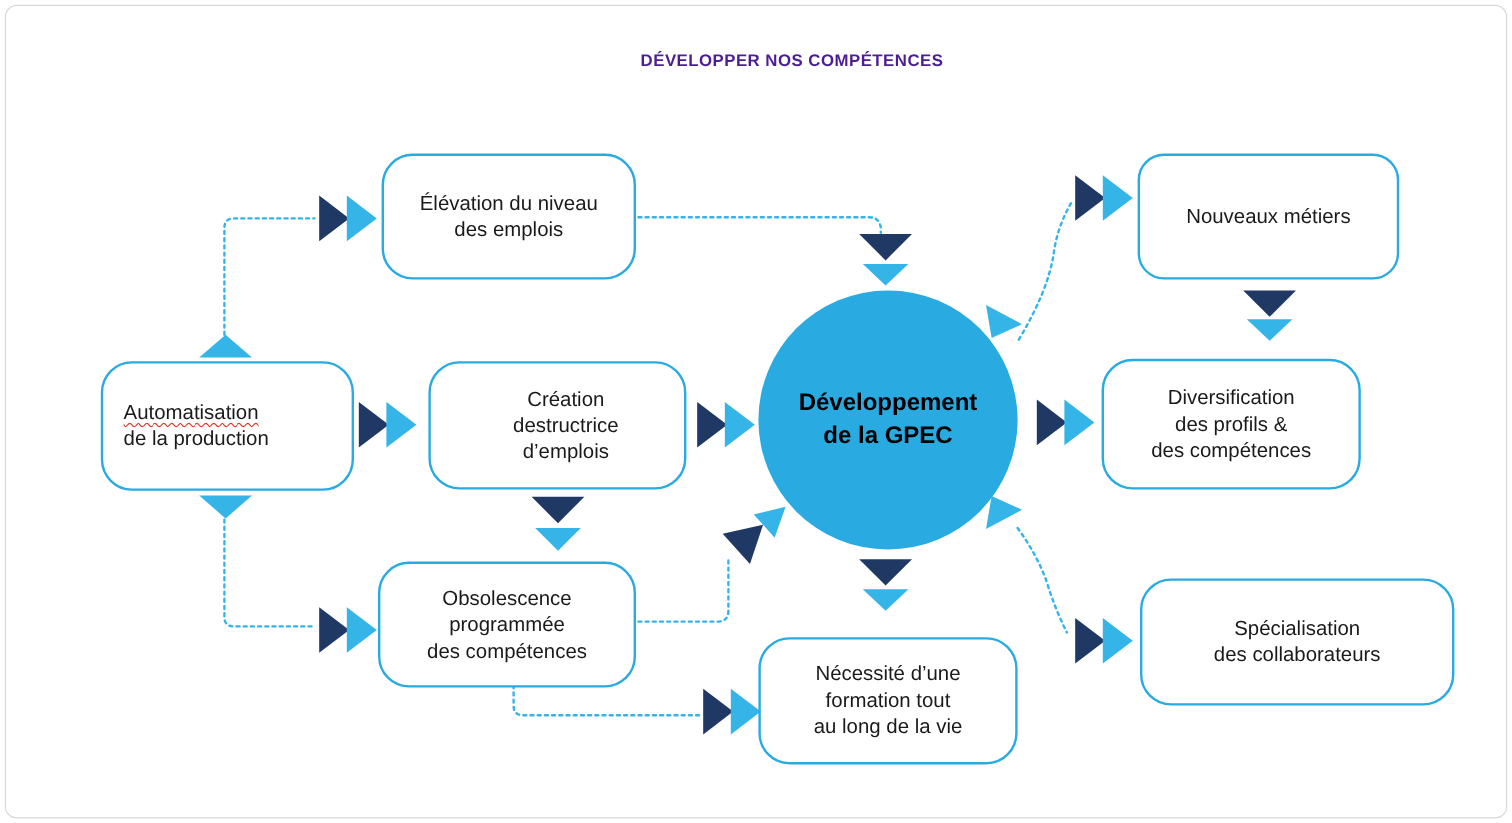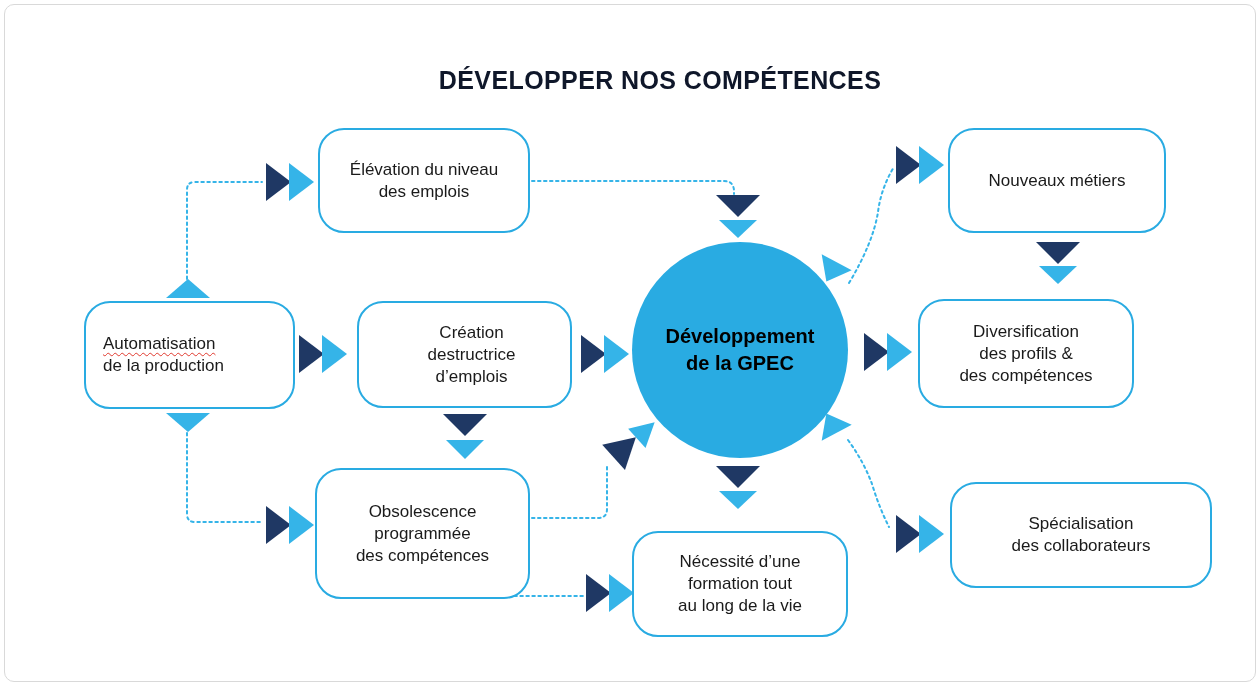--- a/index.html
+++ b/index.html
@@ -6,21 +6,21 @@
   .canvas {
     position:relative; width:1260px; height:686px; background:#ffffff;
     font-family:"Liberation Sans", sans-serif; overflow:hidden;
   }
   .frame {
     position:absolute; inset:4px; border:1px solid #d9d9d9; border-radius:10px;
     pointer-events:none;
   }
   .title {
     position:absolute; top:42px; left:60px; width:1200px; text-align:center;
-    color:#0f172a; font-weight:bold; font-size:25px; letter-spacing:0.4px;margin-top:24px;
+    color:#4c1d95; font-weight:bold; font-size:14px; letter-spacing:0.4px;
   }
   .layer { position:absolute; left:0; top:0; width:1260px; height:686px; }
   .node {
     position:absolute; background:#ffffff; border:2px solid #29ABE2;
     border-radius:26px; display:flex; align-items:center; justify-content:center;
     text-align:center; font-size:17px; line-height:22px; color:#1a1a1a;
     box-sizing:border-box;
   }
   .node-left { justify-content:flex-start; text-align:left; padding-left:17px; }
   .node-text span { display:block; }
@@ -130,37 +130,37 @@
   </div>
 
   <div class="node" style="left:357px; top:301px; width:215px; height:107px;padding-left:14px;">
     <div class="node-text">
       <span>Création</span>
       <span>destructrice</span>
       <span>d’emplois</span>
     </div>
   </div>
 
-  <div class="node" style="left:315px; top:468px; width:215px; height:131px;">
+  <div class="node" style="left:315px; top:468px; width:215px; height:105px;">
     <div class="node-text">
       <span>Obsolescence</span>
       <span>programmée</span>
       <span>des compétences</span>
     </div>
   </div>
 
   <div class="node" style="left:632px; top:531px; width:216px; height:106px;">
     <div class="node-text">
       <span>Nécessité d’une</span>
       <span>formation tout</span>
       <span>au long de la vie</span>
     </div>
   </div>
 
-  <div class="node" style="left:948px; top:128px; width:218px; height:105px;">
+  <div class="node" style="left:948px; top:128px; width:218px; height:105px;border-radius:22px;">
     <div class="node-text">
       <span>Nouveaux métiers</span>
     </div>
   </div>
 
   <div class="node" style="left:918px; top:299px; width:216px; height:109px;">
     <div class="node-text">
       <span>Diversification</span>
       <span>des profils &amp;</span>
       <span>des compétences</span>

